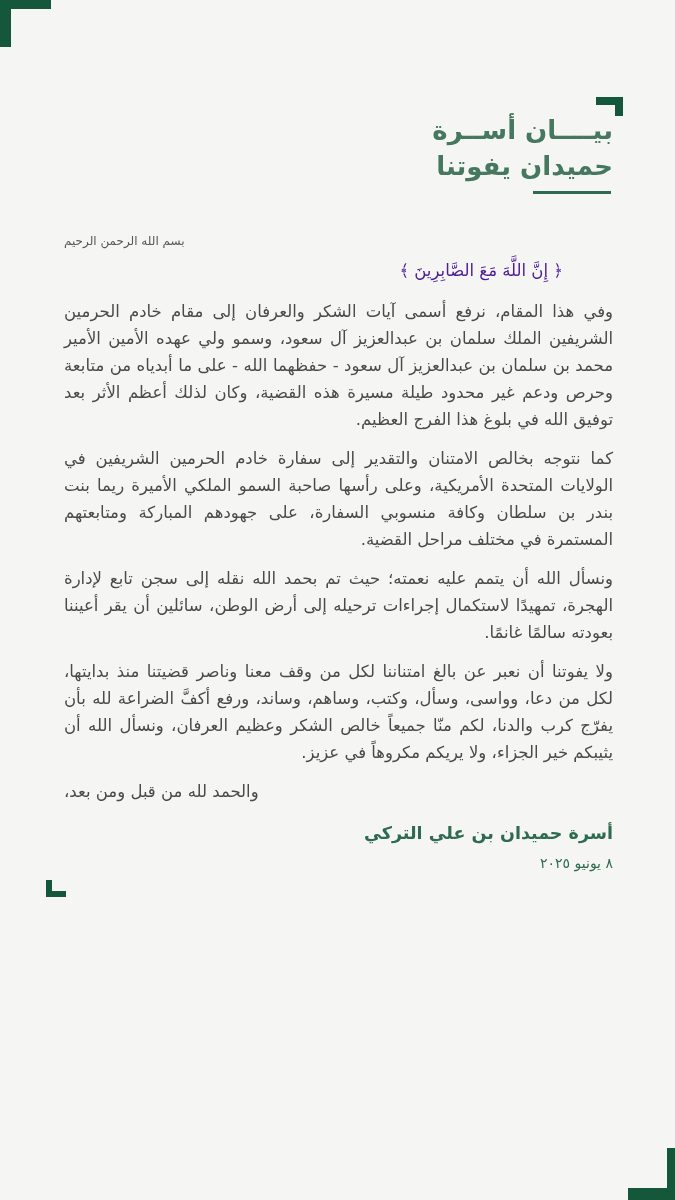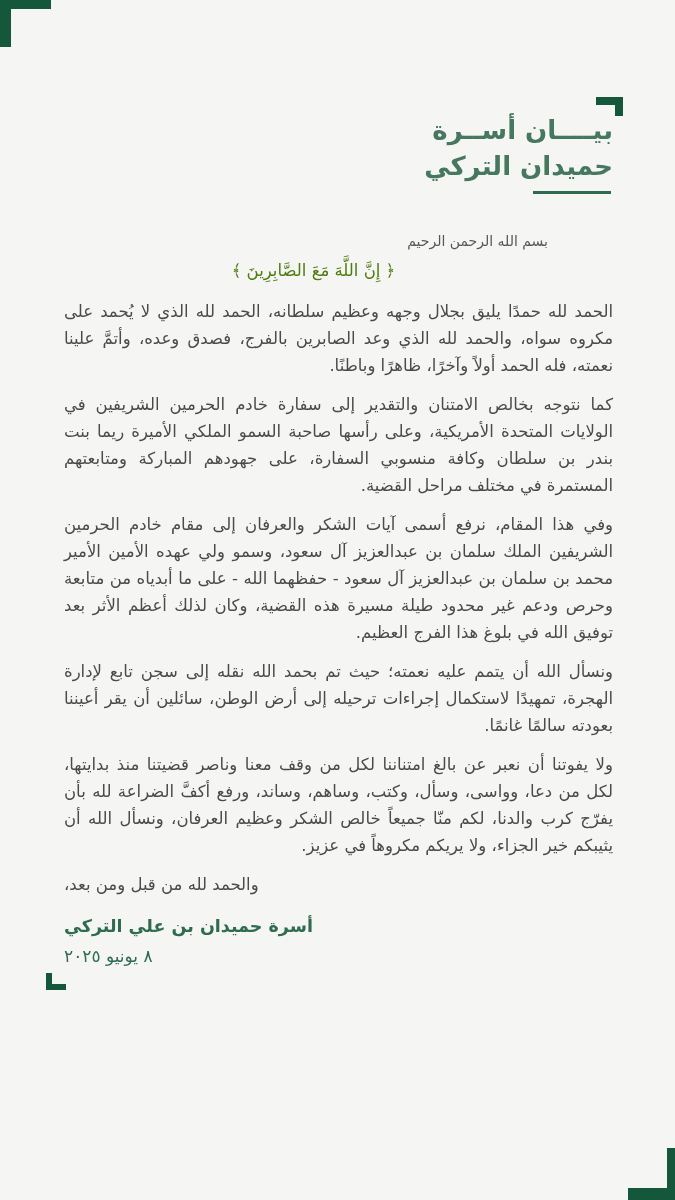--- a/index.html
+++ b/index.html
@@ -55,54 +55,54 @@
   }
   .title-underline {
     width: 78px; height: 3px;
     background: var(--sig-green);
     margin: 7px 2px 0 auto;
   }
 
   
   .basmala {
     margin: 32px 65px 0 0;
-    text-align: right;
-    font-size: 14px;
+    text-align: left;
+    font-size: 12px;
     line-height: 30px;
     color: #55585a;
   }
   .verse {
     margin: 0 50px 0 0;
-    text-align: center;
+    text-align: right;
     font-size: 16.5px;
     line-height: 30px;
-    color: #4d7c0f;
+    color: #4c1d95;
   }
 
   
   .body-text { margin-top: 12px; }
   .body-text p {
     font-size: 16.5px;
     line-height: 27px;
     text-align: justify;
     margin-bottom: 12px;
     color: var(--body-text);
   }
   p.closing { text-align: left; margin-top: 2px; }
 
   
-  .sig-block { margin-top: 14px; text-align: left; }
+  .sig-block { margin-top: 14px; text-align: right; }
   .sig-name {
     font-size: 17.5px;
     font-weight: bold;
     color: var(--sig-green);
     line-height: 28px;
   }
   .sig-date {
-    font-size: 17px;
+    font-size: 14px;
     color: var(--sig-green);
     line-height: 28px;
     margin-top: 2px;
   }
   .date-mark { position: relative; height: 17px; margin-top: 3px; }
   .date-mark .v { left: -18px; top: 0; width: 6px; height: 17px; }
   .date-mark .h { left: -18px; top: 11px; width: 20px; height: 6px; }
 </style>
 </head>
 <body>
@@ -115,31 +115,30 @@
   </div>
 
   <div class="content">
 
     <div class="title-block">
       <span class="title-mark">
         <span class="mark-piece h"></span>
         <span class="mark-piece v"></span>
       </span>
       <div class="title-line">بيــــان أســرة</div>
-      <div class="title-line">حميدان التركي</div>
+      <div class="title-line">حميدان يفوتنا</div>
       <div class="title-underline"></div>
     </div>
 
     <div class="basmala">بسم الله الرحمن الرحيم</div>
     <div class="verse">﴿ إِنَّ اللَّهَ مَعَ الصَّابِرِينَ ﴾</div>
 
     <div class="body-text">
-      <p>الحمد لله حمدًا يليق بجلال وجهه وعظيم سلطانه، الحمد لله الذي لا يُحمد على مكروه سواه، والحمد لله الذي وعد الصابرين بالفرج، فصدق وعده، وأتمَّ علينا نعمته، فله الحمد أولاً وآخرًا، ظاهرًا وباطنًا.</p>
+      <p>وفي هذا المقام، نرفع أسمى آيات الشكر والعرفان إلى مقام خادم الحرمين الشريفين الملك سلمان بن عبدالعزيز آل سعود، وسمو ولي عهده الأمين الأمير محمد بن سلمان بن عبدالعزيز آل سعود - حفظهما الله - على ما أبدياه من متابعة وحرص ودعم غير محدود طيلة مسيرة هذه القضية، وكان لذلك أعظم الأثر بعد توفيق الله في بلوغ هذا الفرج العظيم.</p>
       <p>كما نتوجه بخالص الامتنان والتقدير إلى سفارة خادم الحرمين الشريفين في الولايات المتحدة الأمريكية، وعلى رأسها صاحبة السمو الملكي الأميرة ريما بنت بندر بن سلطان وكافة منسوبي السفارة، على جهودهم المباركة ومتابعتهم المستمرة في مختلف مراحل القضية.</p>
-      <p>وفي هذا المقام، نرفع أسمى آيات الشكر والعرفان إلى مقام خادم الحرمين الشريفين الملك سلمان بن عبدالعزيز آل سعود، وسمو ولي عهده الأمين الأمير محمد بن سلمان بن عبدالعزيز آل سعود - حفظهما الله - على ما أبدياه من متابعة وحرص ودعم غير محدود طيلة مسيرة هذه القضية، وكان لذلك أعظم الأثر بعد توفيق الله في بلوغ هذا الفرج العظيم.</p>
       <p>ونسأل الله أن يتمم عليه نعمته؛ حيث تم بحمد الله نقله إلى سجن تابع لإدارة الهجرة، تمهيدًا لاستكمال إجراءات ترحيله إلى أرض الوطن، سائلين أن يقر أعيننا بعودته سالمًا غانمًا.</p>
       <p>ولا يفوتنا أن نعبر عن بالغ امتناننا لكل من وقف معنا وناصر قضيتنا منذ بدايتها، لكل من دعا، وواسى، وسأل، وكتب، وساهم، وساند، ورفع أكفَّ الضراعة لله بأن يفرّج كرب والدنا، لكم منّا جميعاً خالص الشكر وعظيم العرفان، ونسأل الله أن يثيبكم خير الجزاء، ولا يريكم مكروهاً في عزيز.</p>
       <p class="closing">والحمد لله من قبل ومن بعد،</p>
     </div>
 
     <div class="sig-block">
       <div class="sig-name">أسرة حميدان بن علي التركي</div>
       <div class="sig-date">٨ يونيو ٢٠٢٥</div>
       <div class="date-mark">
         <span class="mark-piece v"></span>

